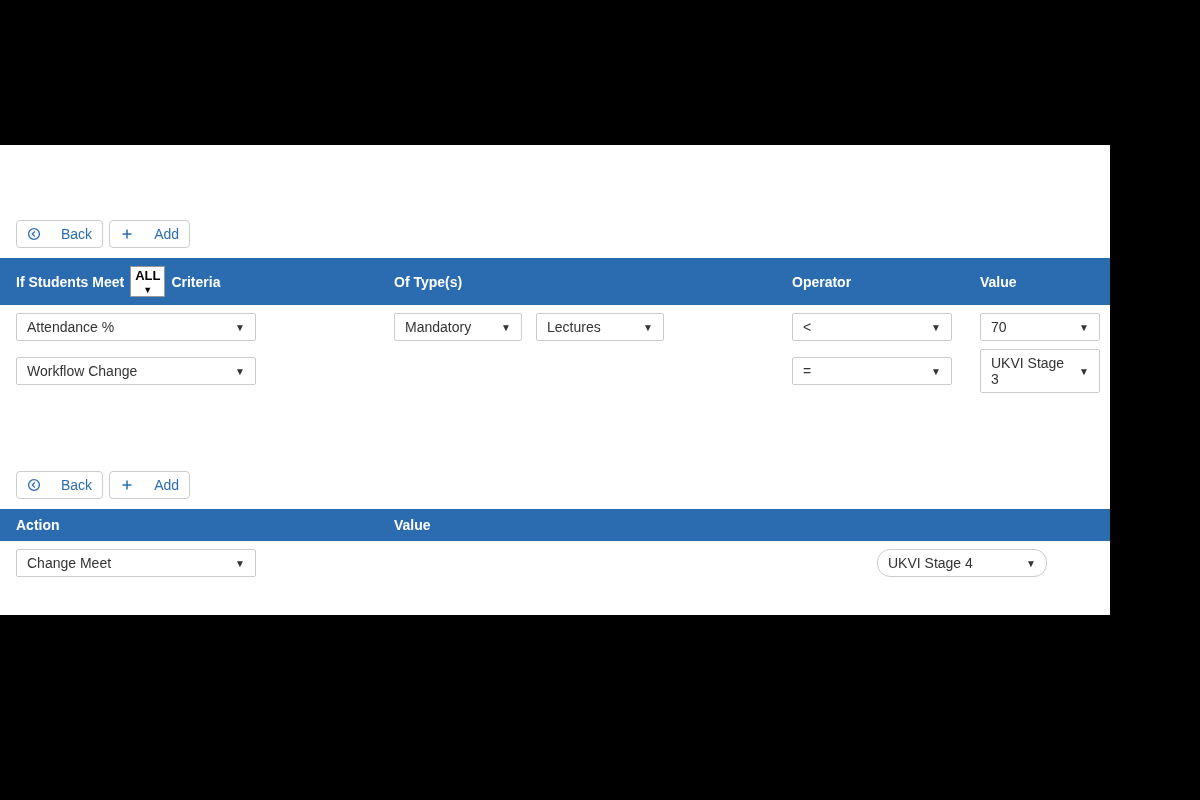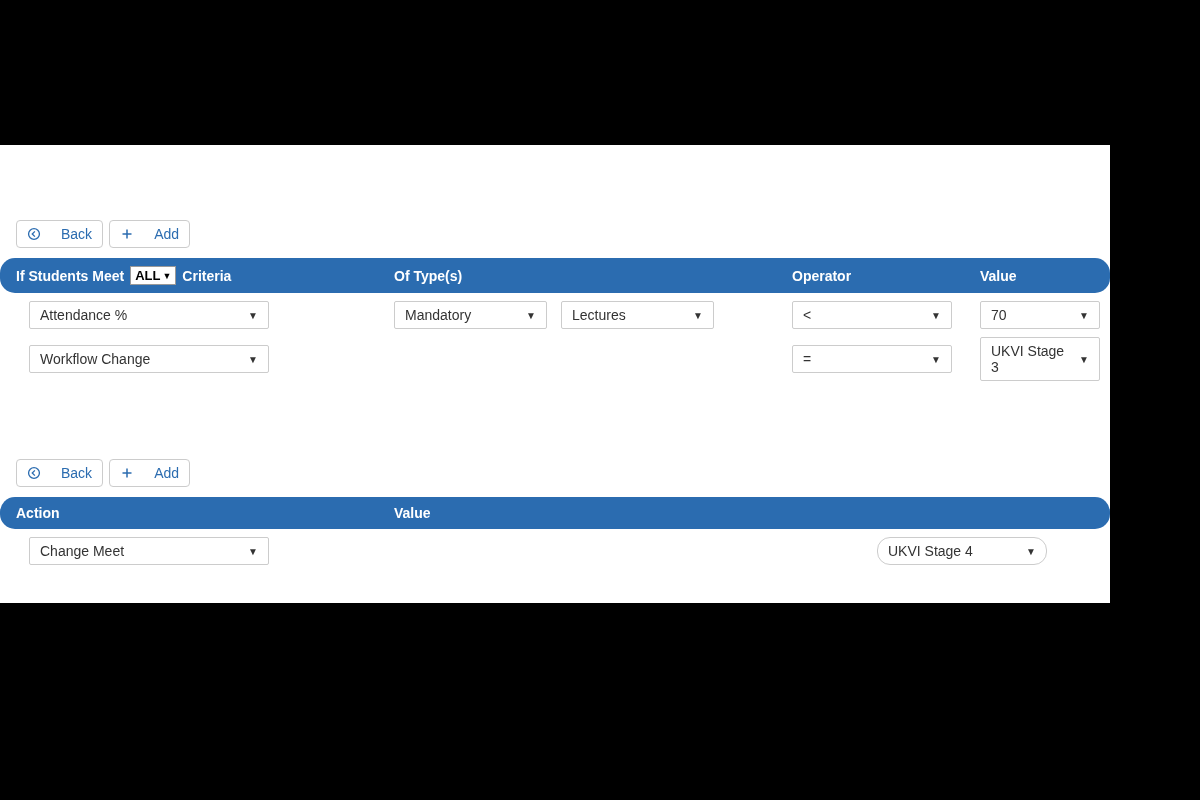--- a/index.html
+++ b/index.html
@@ -48,40 +48,40 @@
       color: #2b6cb0;
     }
     .header-bar {
       background: #2b6cb0;
       color: #fff;
       display: flex;
       align-items: center;
       padding: 8px 16px;
       font-weight: 600;
       gap: 8px;
-      border-radius: 15px;
     }
     .hcol-criteria { flex: 0 0 370px; display: flex; align-items: center; gap: 6px; }
     .hcol-type     { flex: 0 0 390px; }
     .hcol-operator { flex: 0 0 180px; }
     .hcol-value    { flex: 1; }
 
     .ahcol-action  { flex: 0 0 370px; }
     .ahcol-type    { flex: 0 0 475px; }
     .ahcol-value   { flex: 1; }
 
     .mini-select {
       background: #fff;
       color: #000;
       border: 1px solid #999;
       font-size: 13px;
       padding: 1px 4px;
       display: inline-flex;
       align-items: center;
       gap: 2px;
+      flex-direction: column;
     }
     .mini-select .caret { font-size: 9px; }
 
     .rows {
       padding: 8px 16px 0;
     }
     .row {
       display: flex;
       gap: 8px;
       margin-bottom: 8px;
@@ -97,22 +97,22 @@
       align-items: center;
       justify-content: space-between;
       cursor: pointer;
       position: relative;
     }
     .select .caret {
       font-size: 10px;
       color: #333;
       margin-left: 8px;
     }
-    .w240 { width: 240px; margin-left: 13px; }
-    .w130 { width: 153px; }
+    .w240 { width: 240px; }
+    .w130 { width: 128px; }
     .w160 { width: 160px; }
     .w170 { width: 170px; border-radius: 13px; }
     .w120 { width: 120px; }
 
     .c-crit { flex: 0 0 370px; }
     .c-type { flex: 0 0 390px; display: flex; gap: 14px; }
     .c-op   { flex: 0 0 180px; }
     .c-val  { flex: 1; }
 
     .a-action { flex: 0 0 370px; }

